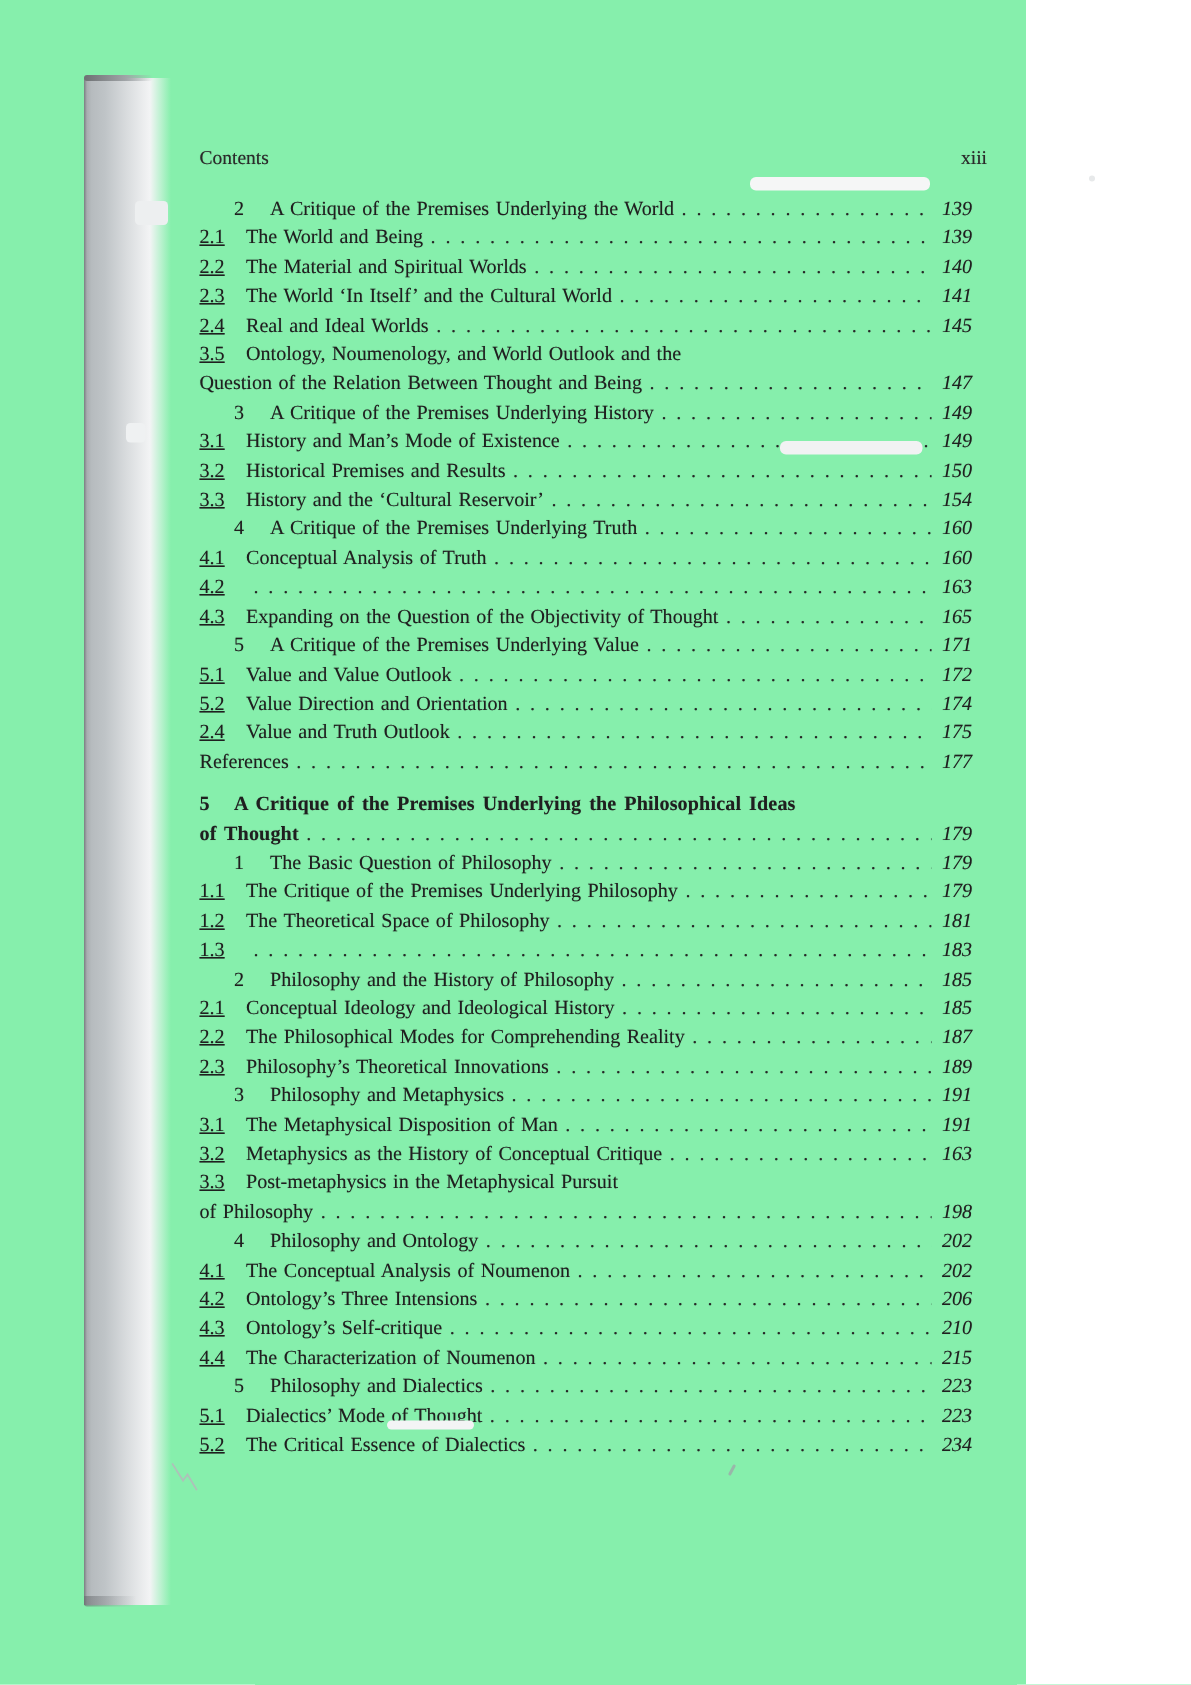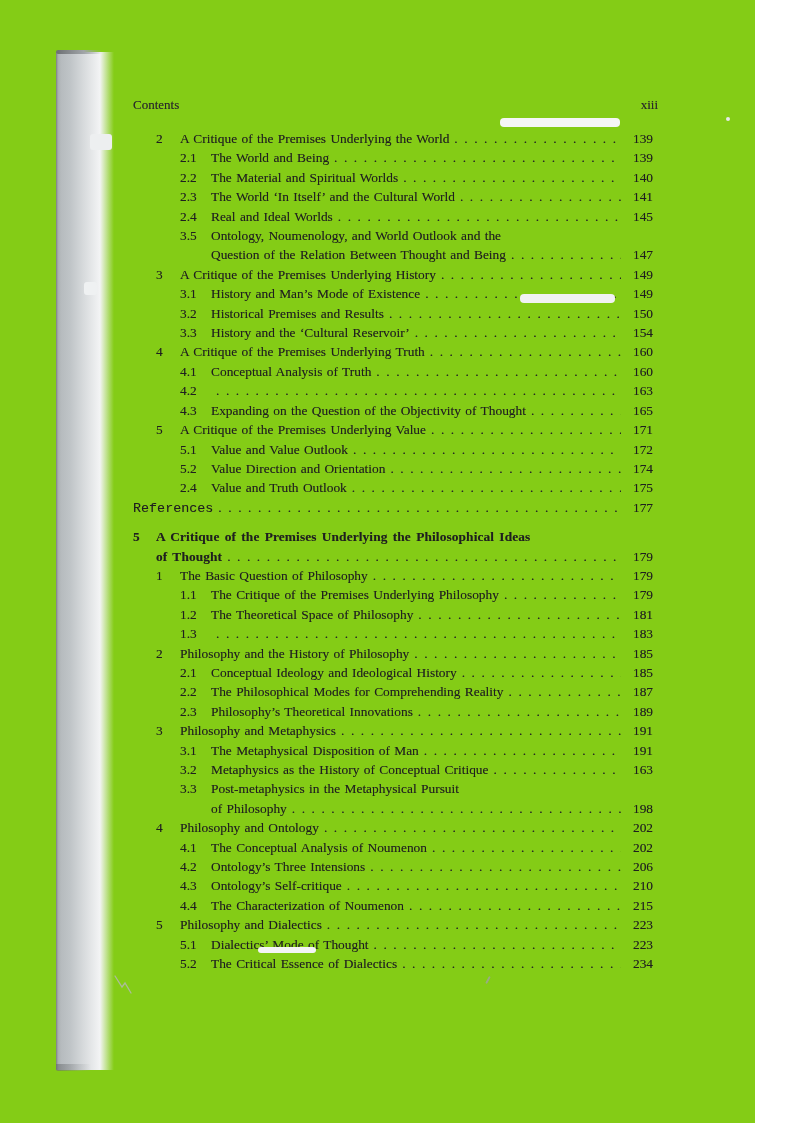--- a/index.html
+++ b/index.html
@@ -4,22 +4,22 @@
 <style>
   html,body { margin:0; padding:0; }
   body {
     width:794px; height:1123px;
     background:#ffffff;
     font-family:"Liberation Serif","DejaVu Serif",serif;
     color:#1f1f1f;
     overflow:hidden;
   }
   .page {
-    position:relative; width:755px; height:1123px;
-    background:#84cc16;
+    position:relative; width:684px; height:1123px;
+    background:#86efac;
   }
   
   .gutter-band {
     position:absolute; left:56px; top:52px; width:58px; height:1018px;
     background:linear-gradient(to right,
       #7b7e81 0px, #a9aeb1 2px, #b6bbbe 5px, #bfc4c7 14px,
       #d8dbdd 28px, #f3f4f5 44px, rgba(253,253,253,0) 58px);
   }
   .gutter-band::before {
     content:""; position:absolute; top:-2px; left:0; width:80%; height:4px;
@@ -44,38 +44,38 @@
     font-size:13.4px; line-height:19.4px;
     text-shadow:0 0 0.5px rgba(40,40,40,0.45);
   }
   .entry.gap { margin-top:9px; }
   .line { display:flex; align-items:baseline; }
   .num { flex:none; }
   .title, .cont { flex:none; word-spacing:1px; white-space:nowrap; }
 
   .lvl-chapter .num { width:23px; }
   .lvl-section .num { margin-left:23px; width:24px; }
-  .lvl-subsection .num { margin-left:47px; width:31px; }
-  .lvl-chapter .cont { margin-left:23px; }
-  .lvl-subsection .cont { margin-left:78px; }
-  .lvl-references .title { margin-left:0;font-family:Liberation Mono, monospace; }
+  .lvl-subsection .num { width:31px;text-decoration:underline; }
+  .lvl-chapter .cont { }
+  .lvl-subsection .cont { }
+  .lvl-references .title { margin-left:0; }
 
   .entry.bold .num, .entry.bold .title, .entry.bold .cont {
     font-weight:bold; word-spacing:1.8px; letter-spacing:0.1px;
   }
 
   .leader {
     flex:1 1 auto; overflow:hidden; white-space:nowrap;
     margin-left:5px; margin-right:7px; color:#262626;
   }
   .leader::after {
     content:". . . . . . . . . . . . . . . . . . . . . . . . . . . . . . . . . . . . . . . . . . . . . . . . . . . . . . . . . . . . . . . . . . . . . . . .";
     letter-spacing:1.6px;
   }
-  .pg { flex:none; min-width:30px; text-align:center; font-weight:normal; }
+  .pg { flex:none; min-width:30px; text-align:left; font-weight:normal;font-style:italic; }
 
   
   .smudge { position:absolute; pointer-events:none; }
   .s1 { left:90px;  top:134px; width:22px; height:16px; background:#edeff0; border-radius:3px; }
   .s2 { left:84px;  top:282px; width:13px; height:13px; background:#eff1f2; border-radius:3px; }
   .s3 { left:258px; top:947px; width:58px; height:6px;  background:#f3f4f5; border-radius:3px; }
   .s4 { left:520px; top:294px; width:95px; height:9px;  background:#f1f2f3; border-radius:4px; }
   .s5 { left:500px; top:118px; width:120px; height:9px; background:#f5f6f6; border-radius:4px; }
   .speck { left:726px; top:117px; width:4px; height:4px; background:#e7e9ea; border-radius:50%; }
   .mark-check { position:absolute; left:112px; top:970px; opacity:0.8; }

